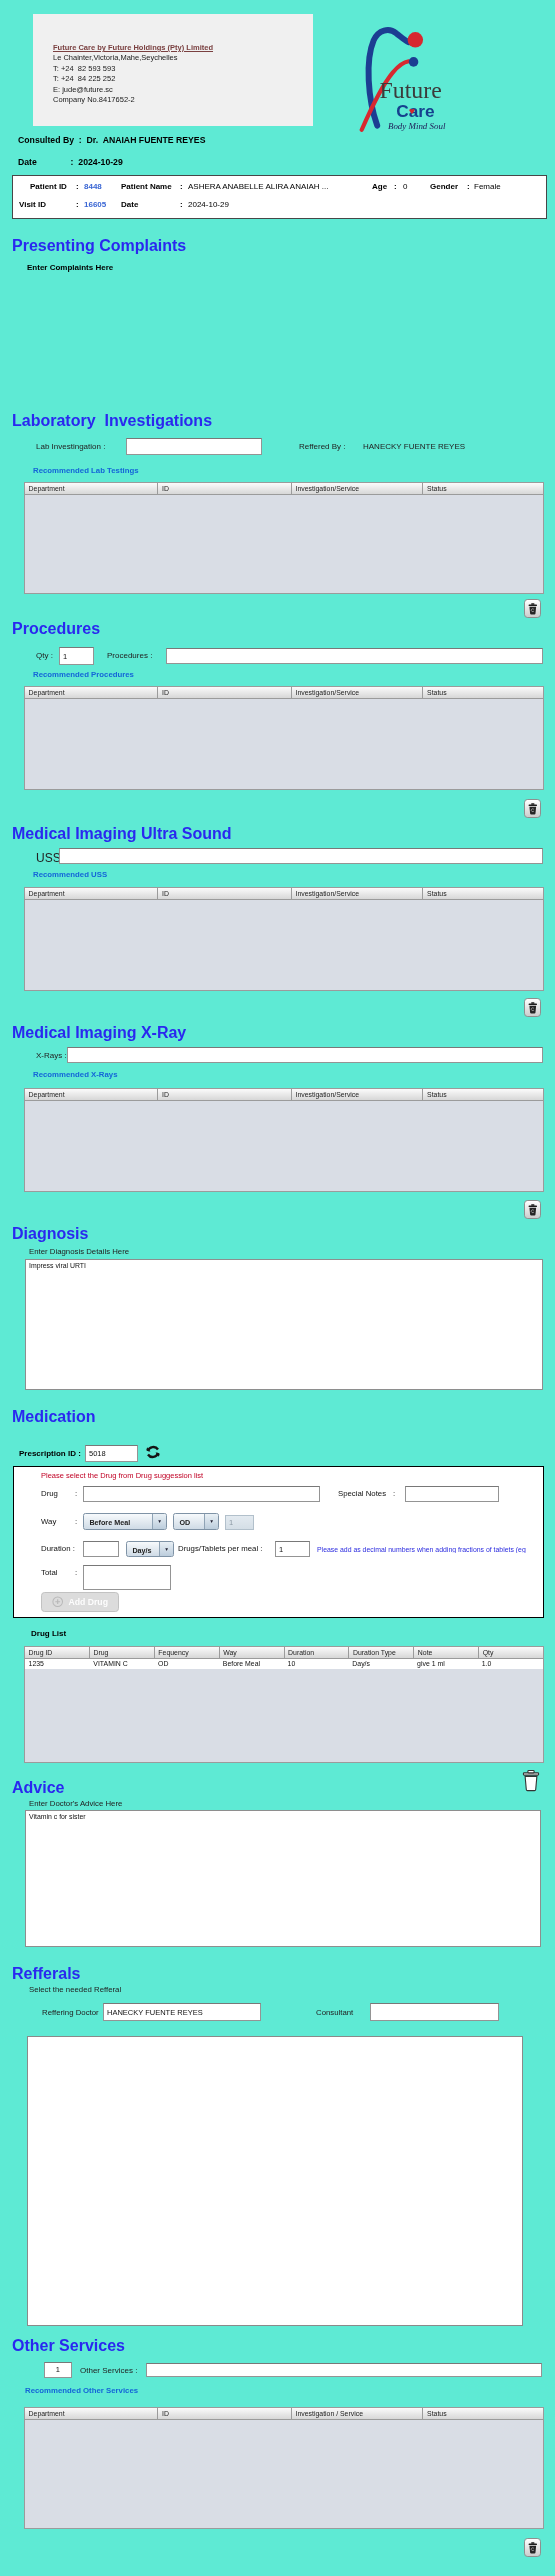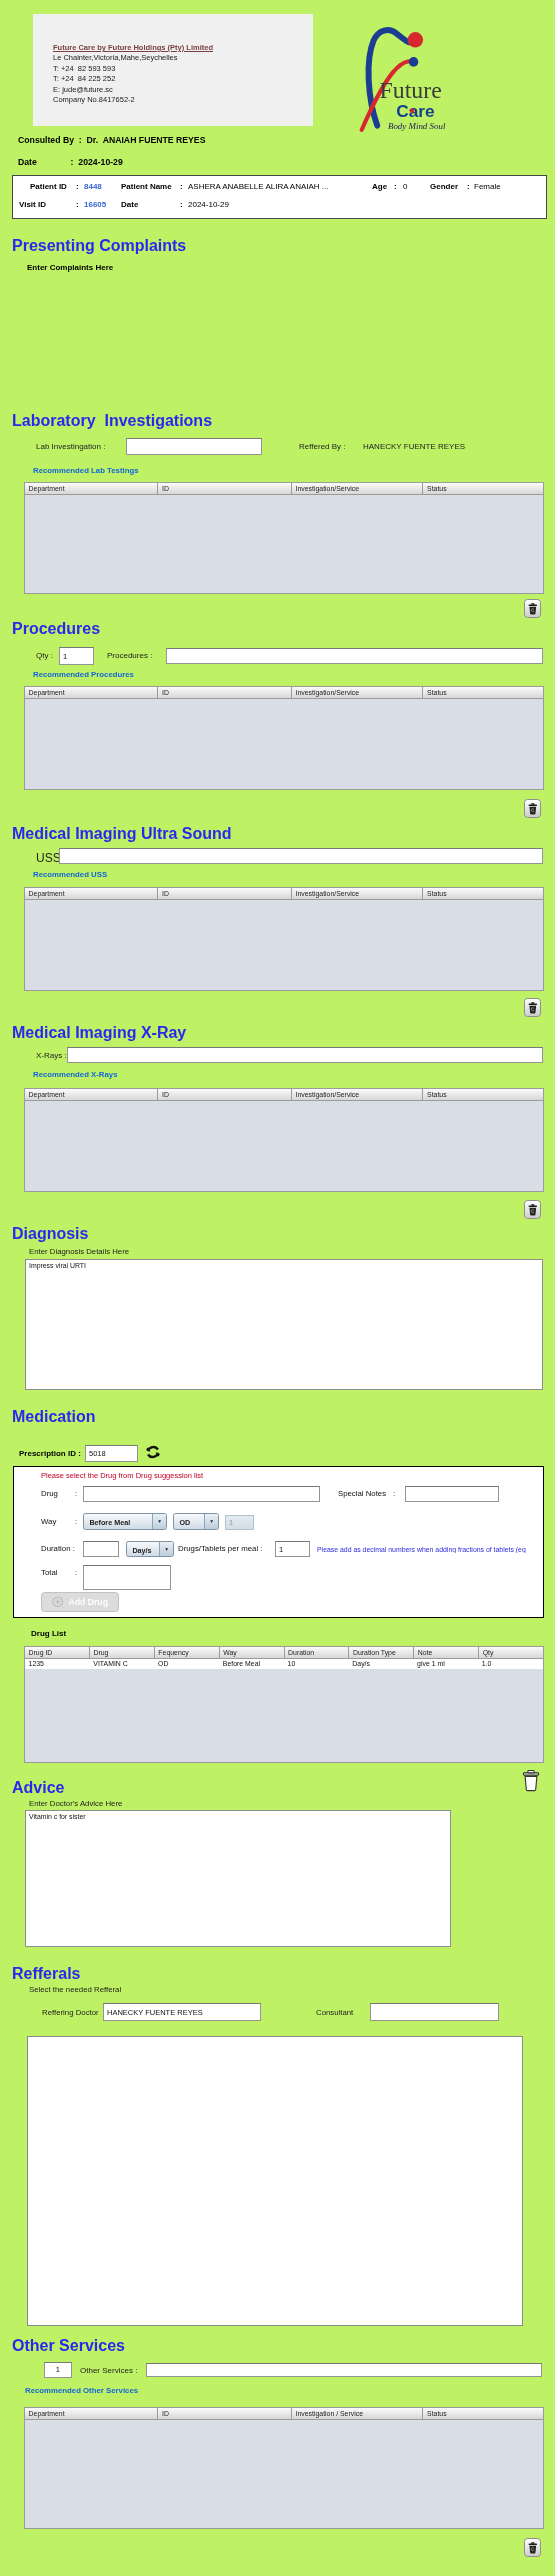--- a/index.html
+++ b/index.html
@@ -1,17 +1,17 @@
 <!DOCTYPE html>
 <html style="font-size:9.6px"><head>
 <meta charset="utf-8">
 <style>
   html,body{margin:0;padding:0;background:#fff;}
   body{font-family:"Liberation Sans",sans-serif;}
-  #page{position:relative;width:556px;height:2576px;background:#bef264;overflow:hidden;}
+  #page{position:relative;width:556px;height:2576px;background:#5eead4;overflow:hidden;}
   .abs{position:absolute;}
   .pre{white-space:pre;}
   .hdr-panel{background:#f0f0f0;}
   .hdr-title{font-size:7.5px;font-weight:bold;color:#7a4040;text-decoration:underline;line-height:11.4px;white-space:pre;}
   .hdr-line{font-size:7.5px;color:#1a1a1a;line-height:10.5px;white-space:pre;}
   .boldline{font-size:8.7px;font-weight:bold;color:#000;}
   .pbox{border:1.2px solid #474747;background:#fff;}
   .plabel{font-weight:bold;font-size:8px;color:#000;white-space:pre;}
   .pval{font-size:8px;color:#000;white-space:pre;}
   .pblue{color:#3a66d4;font-weight:bold;font-size:8px;}
@@ -277,21 +277,21 @@
   <button class="abs plain-btn" style="left:521px;top:1769px;width:20.3px;height:25px;">
     <svg width="18" height="23" viewBox="0 0 26 32">
       <rect x="2" y="5" width="22" height="3.2" rx="1.2" fill="#fff" stroke="#333" stroke-width="1.6"></rect>
       <rect x="8.5" y="1.5" width="9" height="3.5" rx="1.2" fill="#fff" stroke="#333" stroke-width="1.6"></rect>
       <path d="M4.5 10 L21.5 10 L19.8 29 Q19.6 30.6 18 30.6 L8 30.6 Q6.4 30.6 6.2 29 Z" fill="#fff" stroke="#333" stroke-width="1.6"></path>
     </svg>
   </button>
 
   <div class="abs sec-title" style="left:12px;top:1779px;">Advice</div>
   <div class="abs sub-reg" style="left:29px;top:1799px;">Enter Doctor's Advice Here</div>
-  <textarea class="abs box" style="left: 25px; top: 1810px; width: 426px; height: 137px;">Vitamin c for sister</textarea>
+  <textarea class="abs box" style="left: 25px; top: 1810px; width: 516px; height: 137px;">Vitamin c for sister</textarea>
 
   <div class="abs sec-title" style="left:12px;top:1965px;">Refferals</div>
   <div class="abs sub-reg" style="left:29px;top:1985px;">Select the needed Refferal</div>
   <span class="abs sub-reg" style="left:42px;top:2008px;">Reffering Doctor</span>
   <input class="abs tbox" style="left: 103px; top: 2003px; width: 158px; height: 18px;" value="HANECKY FUENTE REYES">
   <span class="abs sub-reg" style="left:316px;top:2008px;">Consultant</span>
   <input class="abs tbox" style="left: 370px; top: 2003px; width: 129px; height: 18px;" value="">
   <div class="abs bigbox" style="left:27px;top:2036px;width:494px;height:288px;"></div>
 
   <div class="abs sec-title" style="left:12px;top:2337px;">Other Services</div>

